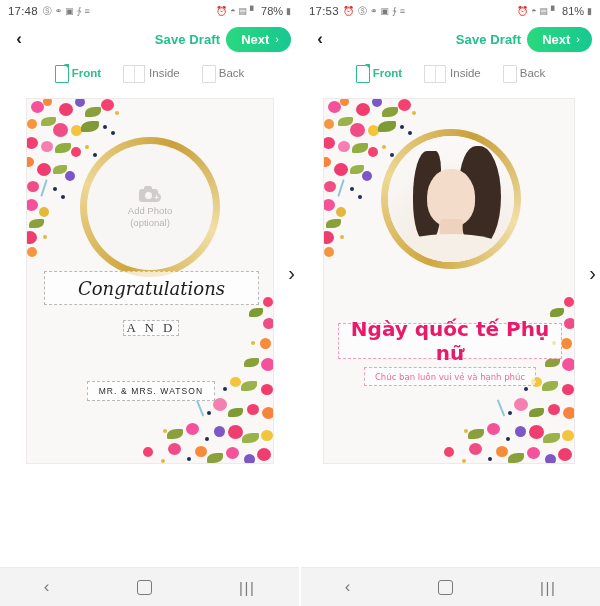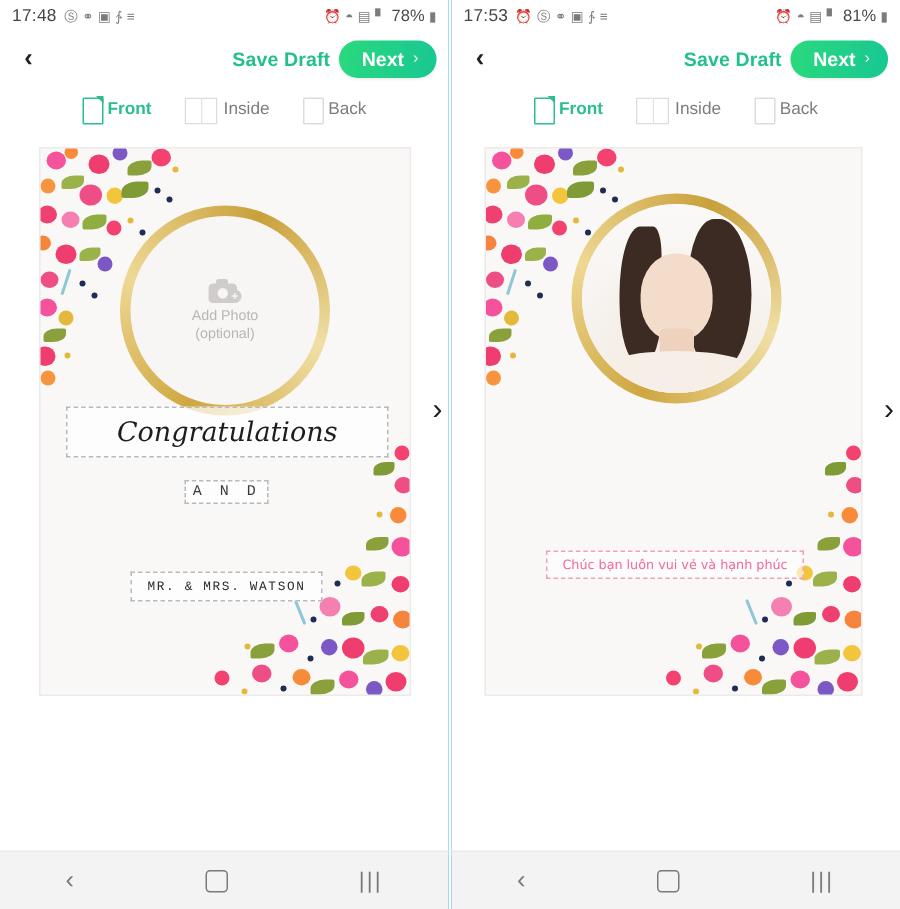--- a/index.html
+++ b/index.html
@@ -10,21 +10,21 @@
     overflow: hidden;
   }
   .screens {
     display: flex;
     width: 600px; height: 606px;
     background: #ffffff;
   }
   .phone {
     position: relative;
     width: 299px; height: 606px;
-    background: #0ea5e9;
+    background: #fde047;
     overflow: hidden;
   }
   .phone.right { margin-left: 2px; width: 299px; }
 
   
   .statusbar {
     height: 22px;
     display: flex;
     align-items: center;
     padding: 0 8px;
@@ -191,26 +191,26 @@
     text-align:center;
     cursor:pointer;
   }
   .script {
     font-family:"DejaVu Serif", serif;
     font-style:italic;
     color:#1d1d1d;
   }
   .t-congrats { font-size:18px; }
   .t-and {
-    font-family:Liberation Mono, monospace;
-    font-size:10px; letter-spacing:3px; color:#3a3a3a;
+    font-family:Liberation Serif, serif;
+    font-size:13px; letter-spacing:3px; color:#3a3a3a;
   }
   .t-best { font-size:19px; }
   .t-names {
-    font-family:Liberation Mono, monospace;
+    font-family:Liberation Sans, sans-serif;
     font-size:8.5px; letter-spacing:1.1px; color:#2a2a2a;
   }
 
   .txtbox.pink { border:1px dashed #f29ec0; background:rgba(255,255,255,0.6); }
   .t-chucmung { font-size:21px; color:#f2689c; font-family:"DejaVu Sans", sans-serif; }
   .t-ngay { font-size:20px; color:#ea1a6b; font-family:"DejaVu Sans", sans-serif; font-weight:bold; }
   .t-sub { font-size:8.5px; color:#f2689c; font-family:"DejaVu Sans", sans-serif; }
 
   
   .card-next {
@@ -544,20 +544,23 @@
             <div class="portrait">
               <span class="hair-l" style="left:20%;top:12%;width:22%;height:72%;border-radius:50% 20% 40% 45%;"></span>
               <span class="hair-r" style="left:56%;top:8%;width:34%;height:80%;border-radius:40% 50% 50% 40%;"></span>
               <span class="face"></span>
               <span class="neck"></span>
               <span class="shoulders"></span>
             </div>
           </div>
         </div>
 
+        <div class="txtbox pink" style="left:14px;top:224px;width:222px;height:34px;">
+          <span class="t-ngay">Ngày quốc tế Phụ nữ</span>
+        </div>
         <div class="txtbox pink" style="left:40px;top:268px;width:170px;height:17px;">
           <span class="t-sub">Chúc bạn luôn vui vẻ và hạnh phúc</span>
         </div>
       </div>
 
       <div class="card-next">›</div>
     </div>
 
     <div class="navbar">
       <span class="nav-back">‹</span>

